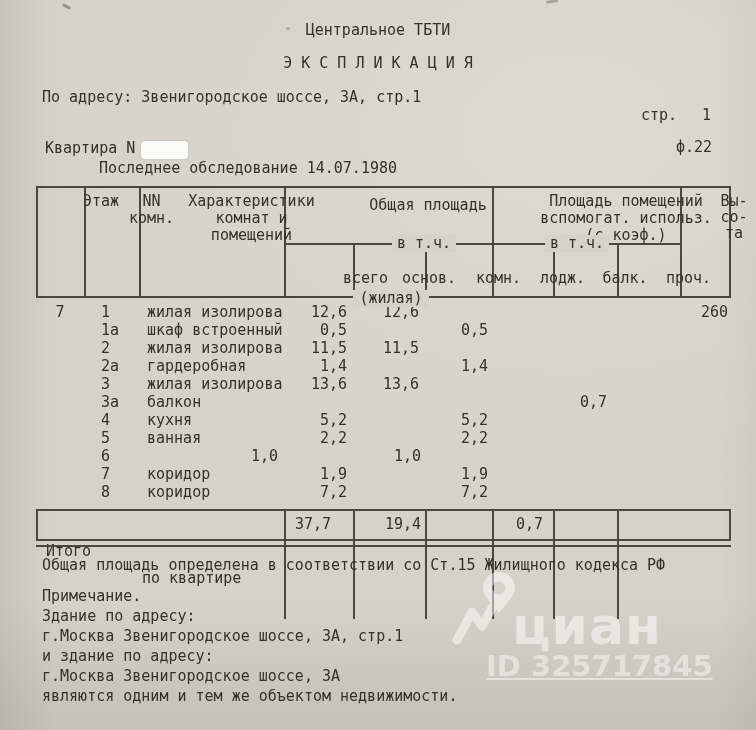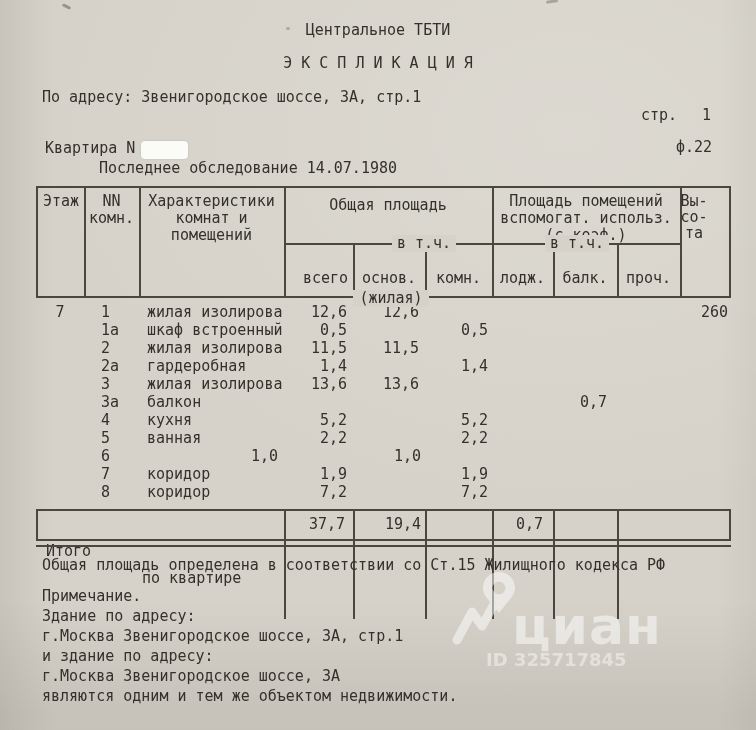--- a/index.html
+++ b/index.html
@@ -25,21 +25,21 @@
   
   .redact{position:absolute;left:141px;top:141px;width:47px;height:18px;
     background:#fbfbf8;border-radius:4px;box-shadow:0 0 2px rgba(0,0,0,.15);}
 
   
   .htable{position:absolute;left:36px;top:186px;width:695px;height:112px;
     border:2px solid var(--line);box-sizing:border-box;}
   .vline{position:absolute;top:0;bottom:0;width:2px;background:var(--line);}
   .vline.sub{top:55px;}
   .hline{position:absolute;height:2px;background:var(--line);}
-  .hl{position:absolute;white-space:pre-line;line-height:17px;}
+  .hl{position:absolute;white-space:pre-line;line-height:17px;padding-left:40px;}
   .bglabel{background:var(--paper);z-index:2;padding:0 2px;}
 
   
   .tbody{position:absolute;left:36px;top:303px;width:695px;}
   .brow{display:grid;grid-template-columns:48px 55px 145px 69px 72px 67px 61px 64px 63px 51px;
     height:18px;line-height:18px;}
   .bc{white-space:pre;}
   .bc-floor{text-align:center;}
   .bc-no{padding-left:17px;}
   .bc-name{padding-left:8px;}
@@ -53,33 +53,33 @@
   
   .itable{position:absolute;left:36px;top:509px;width:695px;height:32px;
     border:2px solid var(--line);box-sizing:border-box;
     display:grid;grid-template-columns:246px 69px 72px 67px 61px 64px 63px auto;}
   .icell{border-left:2px solid var(--line);box-sizing:border-box;line-height:27px;
     text-align:right;white-space:pre;}
   .icell-label{border-left:none;position:relative;text-align:left;}
   .icell-label .lbl1{position:absolute;left:8px;}
   .icell-label .lbl2{position:absolute;left:104px;}
   .ic-total{padding-right:6px;}
-  .ic-main{padding-right:8px;}
+  .ic-main{padding-right:22px;}
   .ic-aux{padding-right:4px;}
   .ic-balcony{padding-right:10px;}
   .dline{position:absolute;left:36px;top:545px;width:695px;height:2px;background:var(--line);}
 
   
   .notes{position:absolute;left:42px;top:586px;line-height:20px;}
   .note-line{white-space:pre;}
 
   
   .wm{position:absolute;color:rgba(255,255,255,.5);font-family:"DejaVu Sans","Liberation Sans",sans-serif;font-weight:bold;}
   .wm-brand{left:512px;top:600px;font-size:52px;line-height:1;letter-spacing:1px;}
-  .wm-id{left:486px;top:649px;font-size:18px;letter-spacing:0;color:rgba(255,255,255,.45);white-space:pre;}
+  .wm-id{left:486px;top:649px;font-size:29px;letter-spacing:0;color:rgba(255,255,255,.45);white-space:pre;text-decoration:underline;}
   .wm-pin{position:absolute;left:452px;top:568px;opacity:.5;}
 </style>
 </head>
 <body>
 
 <div class="page">
 
   <div class="speck" style="left:62px;top:5px;width:9px;height:3px;background:rgba(50,48,44,.38);transform:rotate(25deg);"></div>
   <div class="speck" style="left:546px;top:0;width:12px;height:3px;background:rgba(50,48,44,.3);transform:rotate(-8deg);"></div>
   <div class="speck" style="left:286px;top:27px;width:4px;height:3px;background:rgba(50,48,44,.25);"></div>

